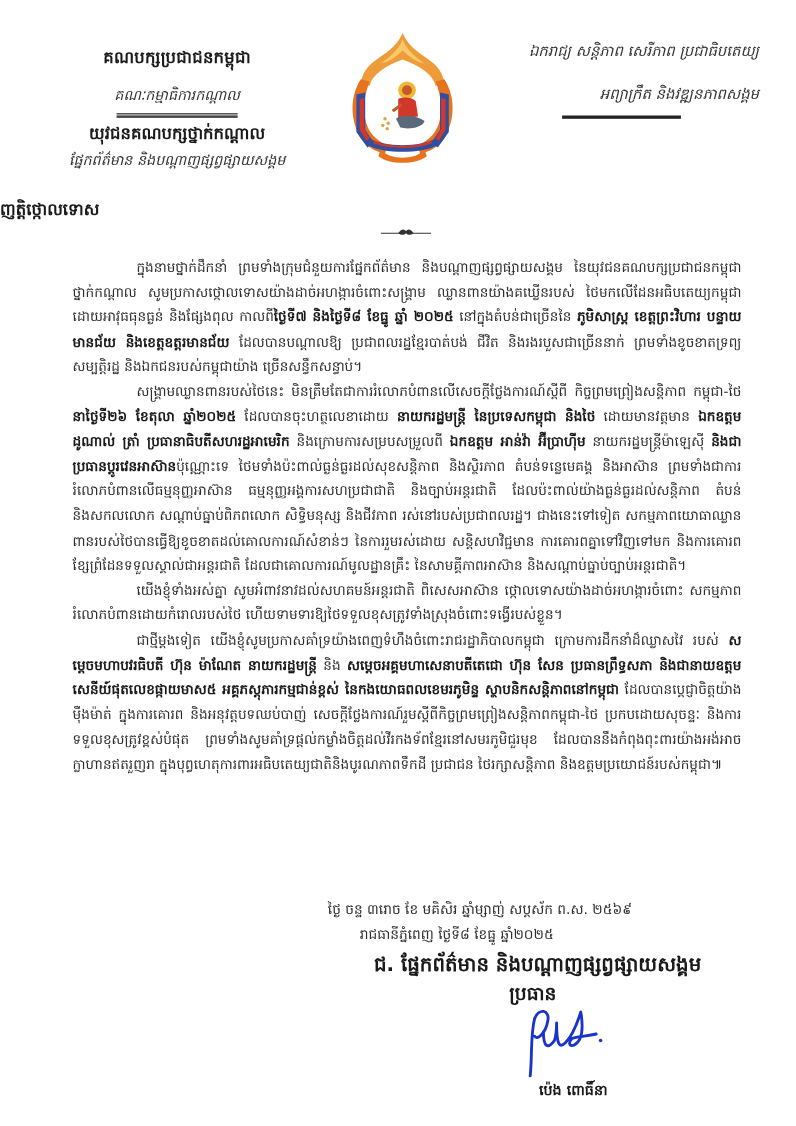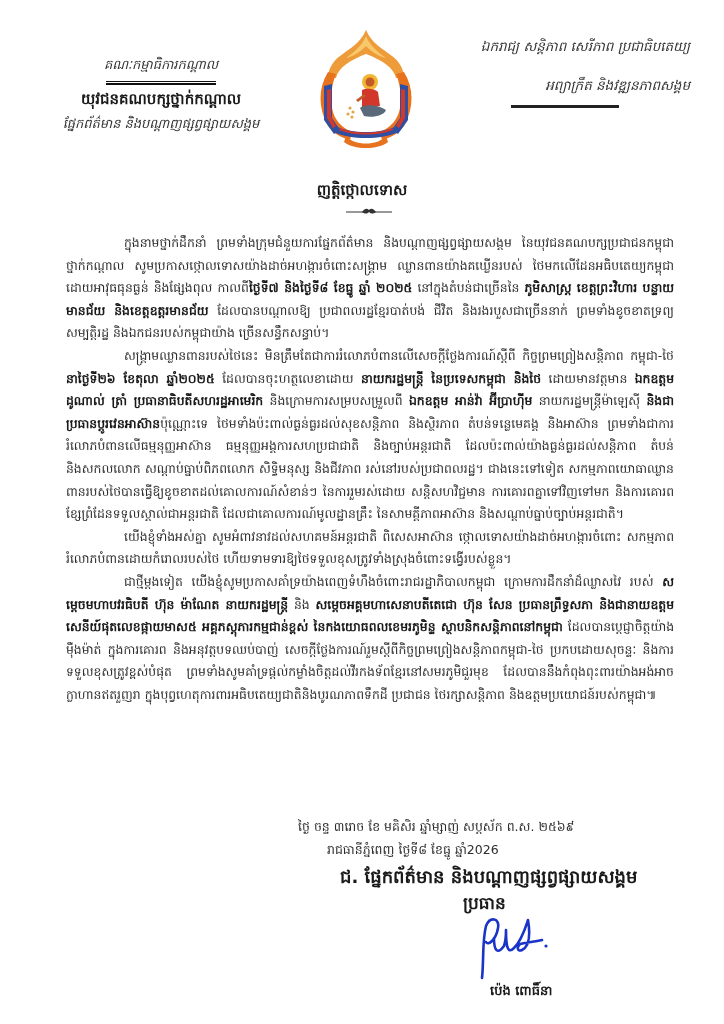--- a/index.html
+++ b/index.html
@@ -19,21 +19,21 @@
   .hdr-right {
     position: absolute; left: 440px; top: 38px; width: 250px; text-align: right;
   }
   .hdr-right .motto1 { font-style: italic; font-size: 13.5px; color: #333; }
   .hdr-right .motto2 { font-style: italic; font-size: 13.5px; color: #333; margin-top: 19px; }
   .hdr-right .rule { width: 108px; height: 3px; background: #222; margin: 8px auto 0; }
 
   .logo { position: absolute; left: 310px; top: 22px; width: 112px; height: 128px; }
 
   .title {
-    position: absolute; left: 0; width: 724px; top: 180px; text-align: center;
+    position: absolute; left: 0; width: 724px; top: 180px; 
     font-weight: bold; font-size: 15px; color: #1a1a1a;
   }
   .ornament { position: absolute; left: 346px; top: 206px; width: 46px; height: 10px; }
 
   .body-text {
     position: absolute; left: 66px; top: 232px; width: 608px;
     font-size: 12.4px; line-height: 22.6px; text-align: justify; color: #2d2d2d;
   }
   .body-text p { margin: 0; text-indent: 58px; }
   .body-text b { color: #1a1a1a; }
@@ -42,20 +42,21 @@
   .date-solar { position: absolute; left: 327px; top: 842px; font-size: 12.5px; color: #2d2d2d; }
   .sig-dept { position: absolute; left: 340px; top: 865px; font-size: 18px; font-weight: bold; color: #1a1a1a; }
   .sig-role { position: absolute; left: 463px; top: 892px; font-size: 17px; font-weight: bold; color: #1a1a1a; }
   .signature { position: absolute; left: 472px; top: 912px; width: 110px; height: 70px; }
   .sig-name { position: absolute; left: 490px; top: 982px; font-size: 13px; font-weight: bold; color: #1a1a1a; }
 </style>
 </head>
 <body>
 
 <div class="hdr-left">
+  <div class="party">គណបក្សប្រជាជនកម្ពុជា</div>
   <div class="committee">គណៈកម្មាធិការកណ្តាល</div>
   <div class="rule"></div>
   <div class="youth">យុវជនគណបក្សថ្នាក់កណ្តាល</div>
   <div class="dept">ផ្នែកព័ត៌មាន និងបណ្តាញផ្សព្វផ្សាយសង្គម</div>
 </div>
 
 <svg class="logo" viewBox="0 0 112 128">
 
   <path d="M56 8 C50 22 40 26 30 34 C22 40 18 48 18 56 L26 56 C28 46 40 38 56 32 C72 38 84 46 86 56 L94 56 C94 48 90 40 82 34 C72 26 62 22 56 8 Z" fill="#ee9b3a"></path>
   <path d="M56 14 C52 24 44 30 36 36 C44 34 50 30 56 24 C62 30 68 34 76 36 C68 30 60 24 56 14 Z" fill="#f7c96a"></path>
@@ -101,20 +102,20 @@
 </svg>
 
 <div class="body-text" id="body">
     <p><span>ក្នុងនាមថ្នាក់ដឹកនាំ ព្រមទាំងក្រុមជំនួយការផ្នែកព័ត៌មាន និងបណ្តាញផ្សព្វផ្សាយសង្គម នៃយុវជនគណបក្សប្រជាជនកម្ពុជាថ្នាក់កណ្តាល សូមប្រកាសថ្កោលទោសយ៉ាងដាច់អហង្ការចំពោះសង្គ្រាម ឈ្លានពានយ៉ាងគឃ្លើនរបស់ ថៃមកលើដែនអធិបតេយ្យកម្ពុជា ដោយអាវុធធុនធ្ងន់ និងផ្សែងពុល កាលពី</span><b>ថ្ងៃទី៧ និងថ្ងៃទី៨ ខែធ្នូ ឆ្នាំ ២០២៥</b><span> នៅក្នុងតំបន់ជាច្រើននៃ </span><b>ភូមិសាស្ត្រ ខេត្តព្រះវិហារ បន្ទាយមានជ័យ និងខេត្តឧត្តរមានជ័យ</b><span> ដែលបានបណ្តាលឱ្យ ប្រជាពលរដ្ឋខ្មែរបាត់បង់ ជីវិត និងរងរបួសជាច្រើននាក់ ព្រមទាំងខូចខាតទ្រព្យសម្បត្តិរដ្ឋ និងឯកជនរបស់កម្ពុជាយ៉ាង ច្រើនសន្ធឹកសន្ធាប់។</span></p>
     <p><span>សង្គ្រាមឈ្លានពានរបស់ថៃនេះ មិនត្រឹមតែជាការរំលោភបំពានលើសេចក្តីថ្លែងការណ៍ស្តីពី កិច្ចព្រមព្រៀងសន្តិភាព កម្ពុជា-ថៃ </span><b>នាថ្ងៃទី២៦ ខែតុលា ឆ្នាំ២០២៥</b><span> ដែលបានចុះហត្ថលេខាដោយ </span><b>នាយករដ្ឋមន្ត្រី នៃប្រទេសកម្ពុជា និងថៃ</b><span> ដោយមានវត្តមាន </span><b>ឯកឧត្តម ដូណាល់ ត្រាំ ប្រធានាធិបតីសហរដ្ឋអាមេរិក</b><span> និងក្រោមការសម្របសម្រួលពី </span><b>ឯកឧត្តម អាន់វ៉ា អ៊ីប្រាហ៊ីម</b><span> នាយករដ្ឋមន្ត្រីម៉ាឡេស៊ី </span><b>និងជាប្រធានប្តូរវេនអាស៊ាន</b><span>ប៉ុណ្ណោះទេ ថៃមទាំងប៉ះពាល់ធ្ងន់ធ្ងរដល់សុខសន្តិភាព និងស្ថិរភាព តំបន់ទន្លេមេគង្គ និងអាស៊ាន ព្រមទាំងជាការរំលោភបំពានលើធម្មនុញ្ញអាស៊ាន ធម្មនុញ្ញអង្គការសហប្រជាជាតិ និងច្បាប់អន្តរជាតិ ដែលប៉ះពាល់យ៉ាងធ្ងន់ធ្ងរដល់សន្តិភាព តំបន់ និងសកលលោក សណ្តាប់ធ្នាប់ពិភពលោក សិទ្ធិមនុស្ស និងជីវភាព រស់នៅរបស់ប្រជាពលរដ្ឋ។ ជាងនេះទៅទៀត សកម្មភាពយោធាឈ្លានពានរបស់ថៃបានធ្វើឱ្យខូចខាតដល់គោលការណ៍សំខាន់ៗ នៃការរួមរស់ដោយ សន្តិសហវិជ្ជមាន ការគោរពគ្នាទៅវិញទៅមក និងការគោរពខ្សែព្រំដែនទទួលស្គាល់ជាអន្តរជាតិ ដែលជាគោលការណ៍មូលដ្ឋានគ្រឹះ នៃសាមគ្គីភាពអាស៊ាន និងសណ្តាប់ធ្នាប់ច្បាប់អន្តរជាតិ។</span></p>
     <p><span>យើងខ្ញុំទាំងអស់គ្នា សូមអំពាវនាវដល់សហគមន៍អន្តរជាតិ ពិសេសអាស៊ាន ថ្កោលទោសយ៉ាងដាច់អហង្ការចំពោះ សកម្មភាពរំលោភបំពានដោយកំរោលរបស់ថៃ ហើយទាមទារឱ្យថៃទទួលខុសត្រូវទាំងស្រុងចំពោះទង្វើរបស់ខ្លួន។</span></p>
     <p><span>ជាថ្មីម្តងទៀត យើងខ្ញុំសូមប្រកាសគាំទ្រយ៉ាងពេញទំហឹងចំពោះរាជរដ្ឋាភិបាលកម្ពុជា ក្រោមការដឹកនាំដ៏ឈ្លាសវៃ របស់ </span><b>សម្តេចមហាបវរធិបតី ហ៊ុន ម៉ាណែត នាយករដ្ឋមន្ត្រី</b><span> និង </span><b>សម្តេចអគ្គមហាសេនាបតីតេជោ ហ៊ុន សែន ប្រធានព្រឹទ្ធសភា និងជានាយឧត្តមសេនីយ៍ផុតលេខផ្កាយមាស៥ អគ្គភស្តុភារកម្មជាន់ខ្ពស់ នៃកងយោធពលខេមរភូមិន្ទ ស្ថាបនិកសន្តិភាពនៅកម្ពុជា</b><span> ដែលបានប្តេជ្ញាចិត្តយ៉ាងម៉ឺងម៉ាត់ ក្នុងការគោរព និងអនុវត្តបទឈប់បាញ់ សេចក្តីថ្លែងការណ៍រួមស្តីពីកិច្ចព្រមព្រៀងសន្តិភាពកម្ពុជា-ថៃ ប្រកបដោយសុចន្ទៈ និងការទទួលខុសត្រូវខ្ពស់បំផុត ព្រមទាំងសូមគាំទ្រផ្តល់កម្លាំងចិត្តដល់វីរកងទ័ពខ្មែរនៅសមរភូមិជួរមុខ ដែលបាននឹងកំពុងពុះពារយ៉ាងអង់អាចក្លាហានឥតរួញរា ក្នុងបុព្វហេតុការពារអធិបតេយ្យជាតិនិងបូរណភាពទឹកដី ប្រជាជន ថៃរក្សាសន្តិភាព និងឧត្តមប្រយោជន៍របស់កម្ពុជា៕</span></p>
   </div>
 
 <div class="date-lunar">ថ្ងៃ ចន្ទ ៣រោច ខែ មគិសិរ ឆ្នាំម្សាញ់ សប្តស័ក ព.ស. ២៥៦៩</div>
-<div class="date-solar">រាជធានីភ្នំពេញ ថ្ងៃទី៨ ខែធ្នូ ឆ្នាំ2026</div>
+<div class="date-solar">រាជធានីភ្នំពេញ ថ្ងៃទី៨ ខែធ្នូ ឆ្នាំ២០២៥</div>
 <div class="sig-dept">ជ. ផ្នែកព័ត៌មាន និងបណ្តាញផ្សព្វផ្សាយសង្គម</div>
 <div class="sig-role">ប្រធាន</div>
 <svg class="signature" viewBox="0 0 110 70">
   <path d="M10 66 C12 48 10 30 14 14 C18 4 28 6 26 16 C24 28 16 34 14 30 M22 26 C22 40 26 42 32 34 C34 28 34 20 34 18 C34 36 36 42 42 36 C50 28 54 14 56 8 C58 20 58 34 50 38 C46 40 44 36 48 32 C56 30 62 30 70 28" fill="none" stroke="#1a33c9" stroke-width="2.6" stroke-linecap="round" stroke-linejoin="round"></path>
   <circle cx="74" cy="34" r="1.6" fill="#1a33c9"></circle>
 </svg>
 <div class="sig-name">ប៉េង ពោធិ៍នា</div>
 
 </body></html>

